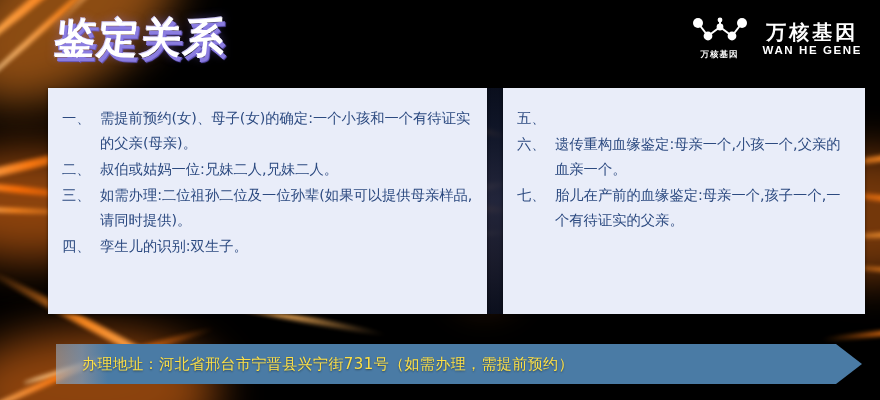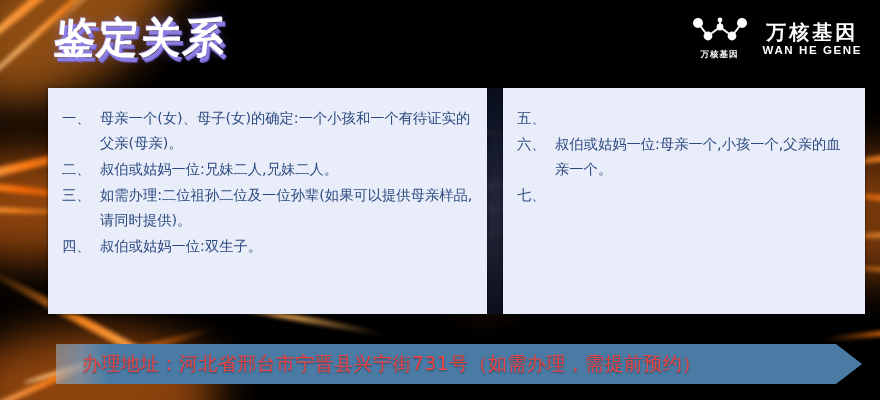--- a/index.html
+++ b/index.html
@@ -106,22 +106,22 @@
     background:linear-gradient(90deg,
        rgba(160,185,210,.55) 0px,
        rgba(120,155,190,.8) 26px,
        #4a7ba5 52px,
        #4a7ba5 100%);
     clip-path:polygon(0 0, calc(100% - 26px) 0, 100% 50%, calc(100% - 26px) 100%, 0 100%);
   }
   #banner-text{
     position:absolute;left:26px;top:0;height:40px;
     display:flex;align-items:center;
-    color:#ef4444;
-    font-size:19px;
+    color:#fde047;
+    font-size:15px;
     letter-spacing:.4px;
     font-family:"DejaVu Sans","Liberation Sans",sans-serif;
     white-space:nowrap;
     text-shadow:0 1px 2px rgba(0,0,0,.45);
   }
 </style>
 </head>
 <body>
 
 <div id="stage">
@@ -182,48 +182,49 @@
     <div class="logo-words">
       <div class="logo-cn">万核基因</div>
       <div class="logo-en">WAN HE GENE</div>
     </div>
   </div>
 
   <div class="panel" id="panel-left">
     <div class="panel-inner">
       <div class="item">
         <span class="item-num">一、</span>
-        <span class="item-text">母亲一个(女)、母子(女)的确定:一个小孩和一个有待证实的父亲(母亲)。</span>
+        <span class="item-text">需提前预约(女)、母子(女)的确定:一个小孩和一个有待证实的父亲(母亲)。</span>
       </div>
       <div class="item">
         <span class="item-num">二、</span>
         <span class="item-text">叔伯或姑妈一位:兄妹二人,兄妹二人。</span>
       </div>
       <div class="item">
         <span class="item-num">三、</span>
         <span class="item-text">如需办理:二位祖孙二位及一位孙辈(如果可以提供母亲样品,请同时提供)。</span>
       </div>
       <div class="item">
         <span class="item-num">四、</span>
-        <span class="item-text">叔伯或姑妈一位:双生子。</span>
+        <span class="item-text">孪生儿的识别:双生子。</span>
       </div>
     </div>
   </div>
 
   <div class="panel" id="panel-right">
     <div class="panel-inner">
       <div class="item">
         <span class="item-num">五、</span>
       </div>
       <div class="item">
         <span class="item-num">六、</span>
-        <span class="item-text">叔伯或姑妈一位:母亲一个,小孩一个,父亲的血亲一个。</span>
+        <span class="item-text">遗传重构血缘鉴定:母亲一个,小孩一个,父亲的血亲一个。</span>
       </div>
       <div class="item">
         <span class="item-num">七、</span>
+        <span class="item-text">胎儿在产前的血缘鉴定:母亲一个,孩子一个,一个有待证实的父亲。</span>
       </div>
     </div>
   </div>
 
   <div id="banner">
     <div class="band"></div>
     <div id="banner-text">办理地址：河北省邢台市宁晋县兴宁街731号（如需办理，需提前预约）</div>
   </div>
 
 </div>

